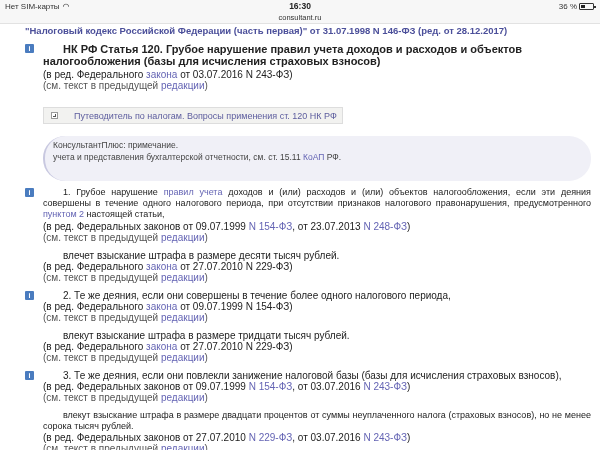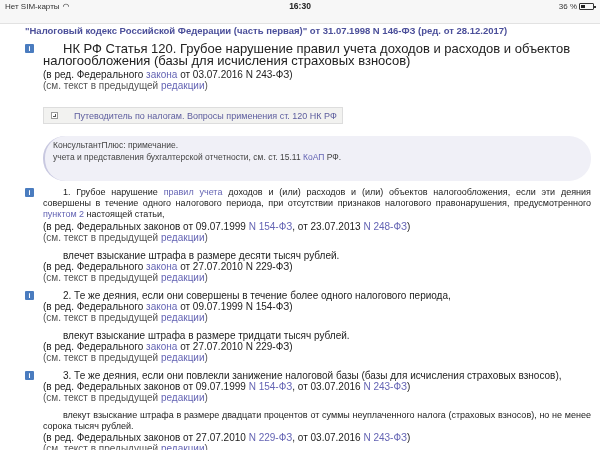--- a/index.html
+++ b/index.html
@@ -20,21 +20,21 @@
     .battery-icon::after { content: ""; position: absolute; right: -3px; top: 1.5px; width: 2px; height: 2px; background: #333; }
 
     .content { position: absolute; left: 0; top: 24px; width: 600px; }
     .doc-title { position: absolute; left: 25px; top: 1px; font-size: 9.5px; font-weight: bold; color: #4b4f9a; white-space: nowrap; }
 
     .info-icon {
       position: absolute; width: 9px; height: 9px; background: #4a7cbf; border-radius: 1px;
       color: #fff; font-size: 7px; line-height: 9px; text-align: center; font-weight: bold;
     }
 
-    .article-heading { position: absolute; left: 43px; top: 19px; width: 550px; font-size: 13px; font-weight: normal; line-height: 12px; color: #222; text-indent: 20px; }
+    .article-heading { position: absolute; left: 43px; top: 19px; width: 550px; font-size: 11px; font-weight: bold; line-height: 12px; color: #222; text-indent: 20px; }
     .line { position: absolute; left: 43px; font-size: 10px; line-height: 11px; white-space: nowrap; color: #222; }
     .grey { color: #555; }
     .link { color: #6464b4; }
     .indent { text-indent: 20px; }
     .para { position: absolute; left: 43px; width: 548px; font-size: 9px; line-height: 11px; color: #222; text-align: justify; }
 
     .guide-box {
       position: absolute; left: 43px; top: 83px; width: 300px; height: 17px;
       background: #f2f2f0; border: 1px solid #ddd; display: flex; align-items: center;
     }
@@ -52,20 +52,21 @@
     }
   </style>
 </head>
 <body>
 
 <div class="statusbar">
   <div class="sb-carrier">
     <span>Нет SIM-карты</span><span class="sb-wifi">◠</span>
   </div>
   <div class="sb-time">16:30</div>
+  <div class="sb-url">consultant.ru</div>
   <div class="sb-battery">
     <span>36 %</span>
     <span class="battery-icon"></span>
   </div>
 </div>
 
 <div class="content">
   <div class="doc-title">"Налоговый кодекс Российской Федерации (часть первая)" от 31.07.1998 N 146-ФЗ (ред. от 28.12.2017)</div>
 
   <div class="info-icon" style="left:25px; top:20px;">i</div>

